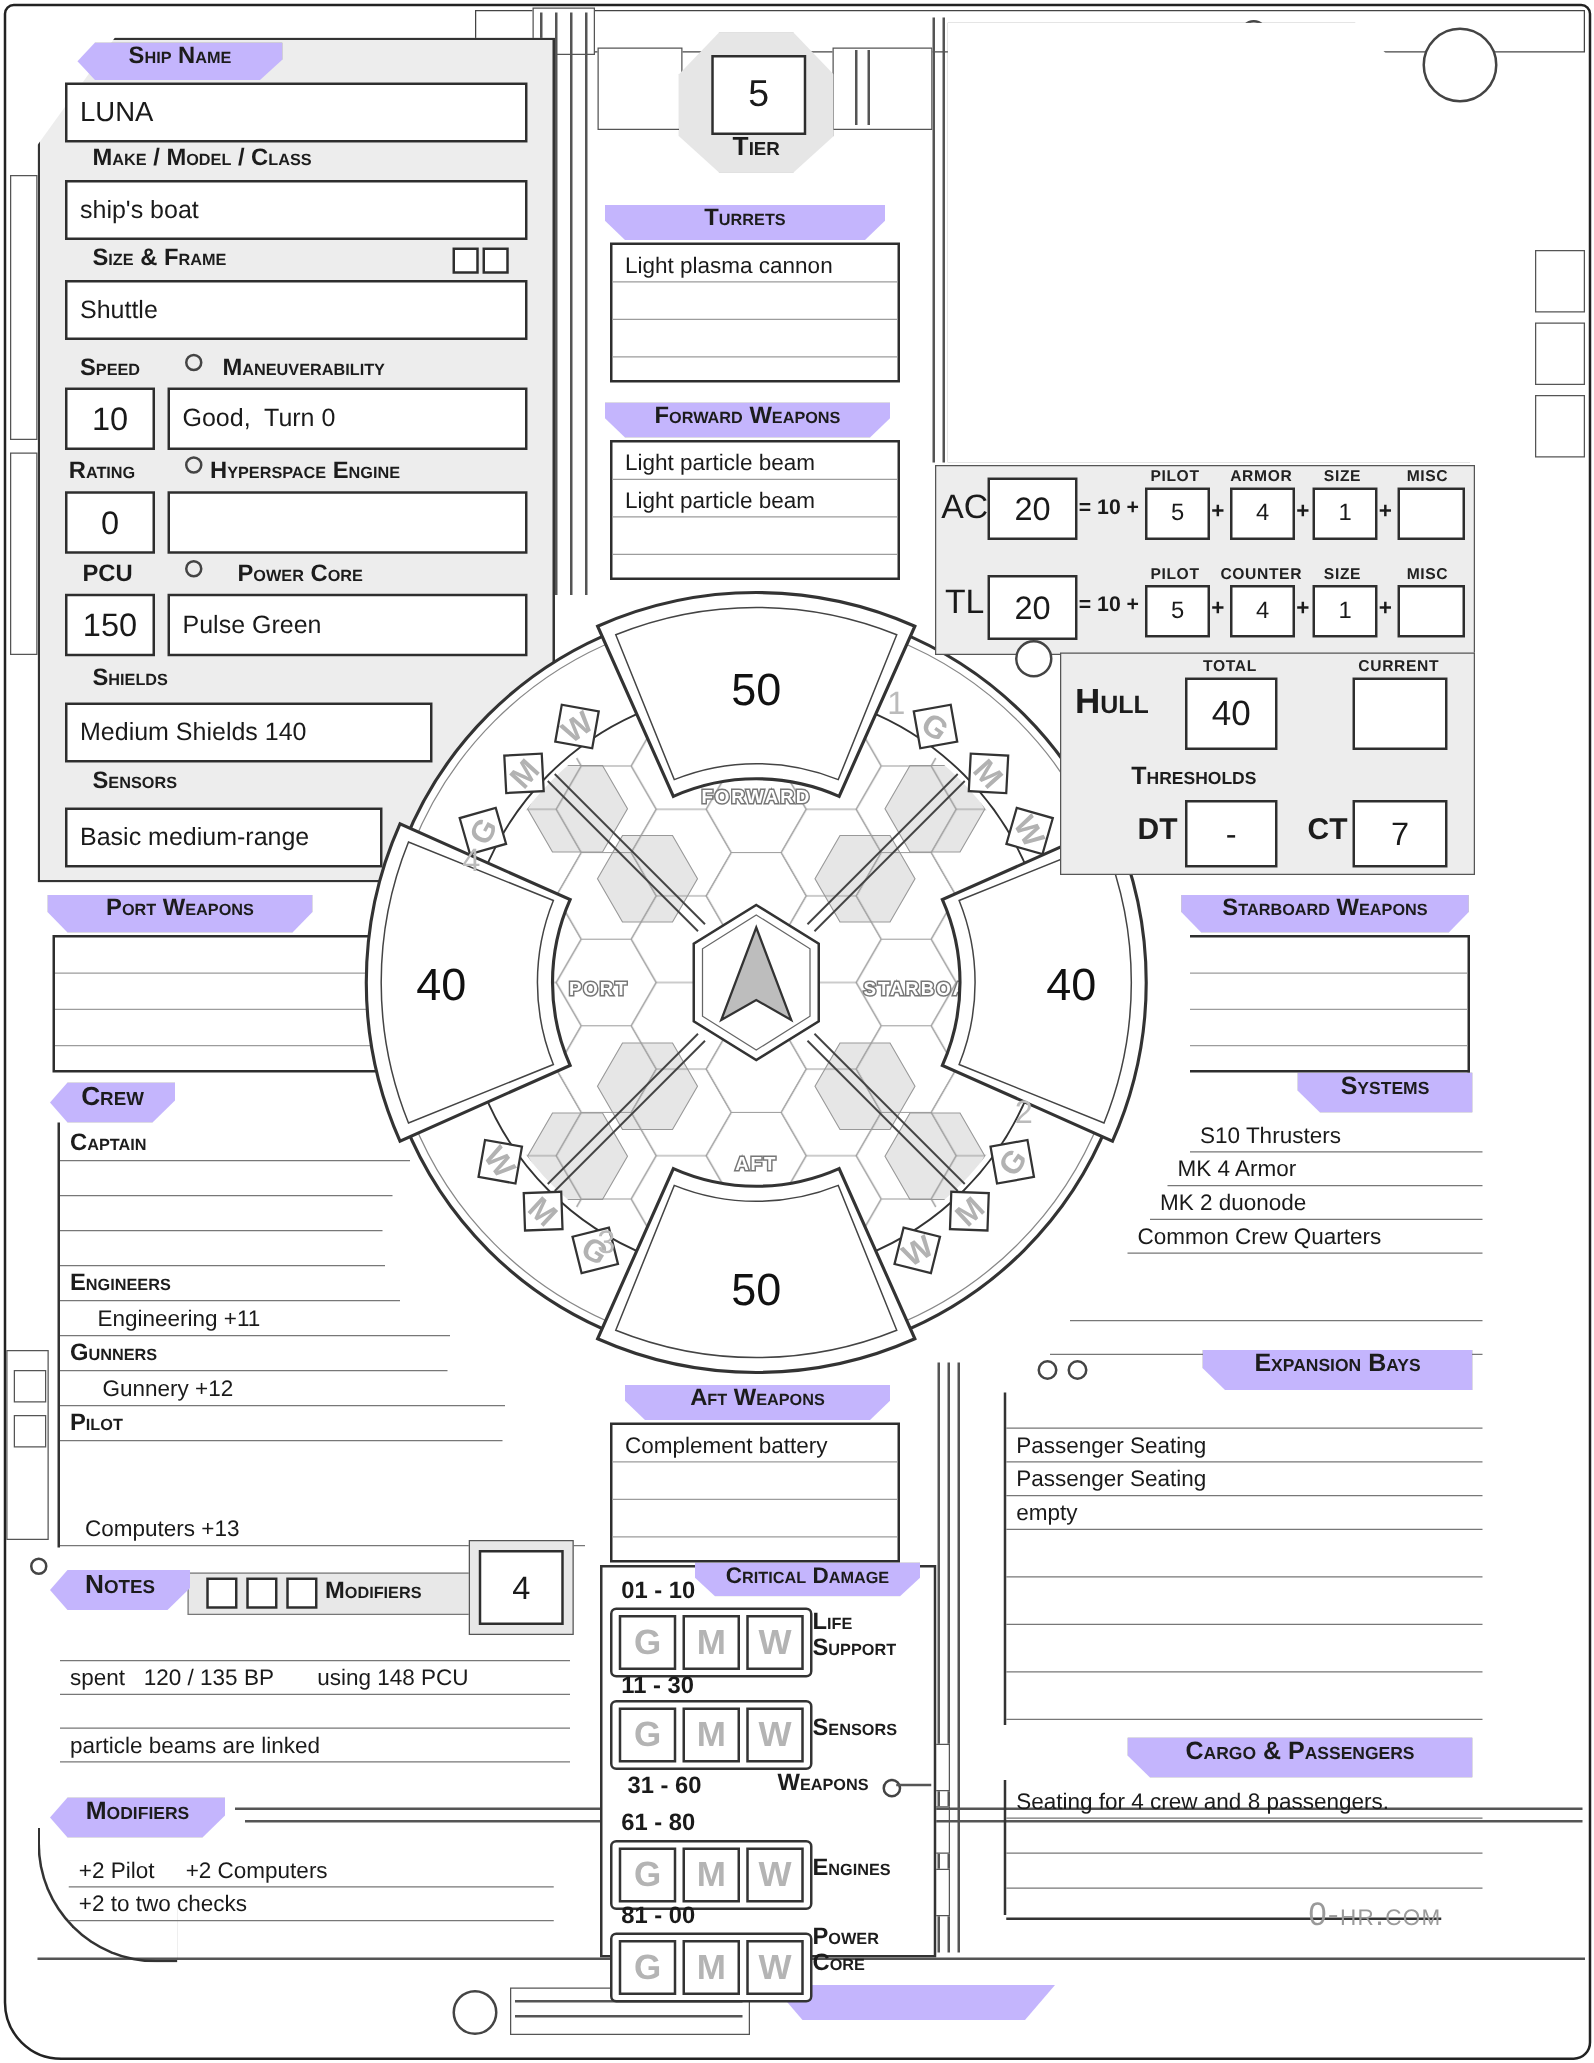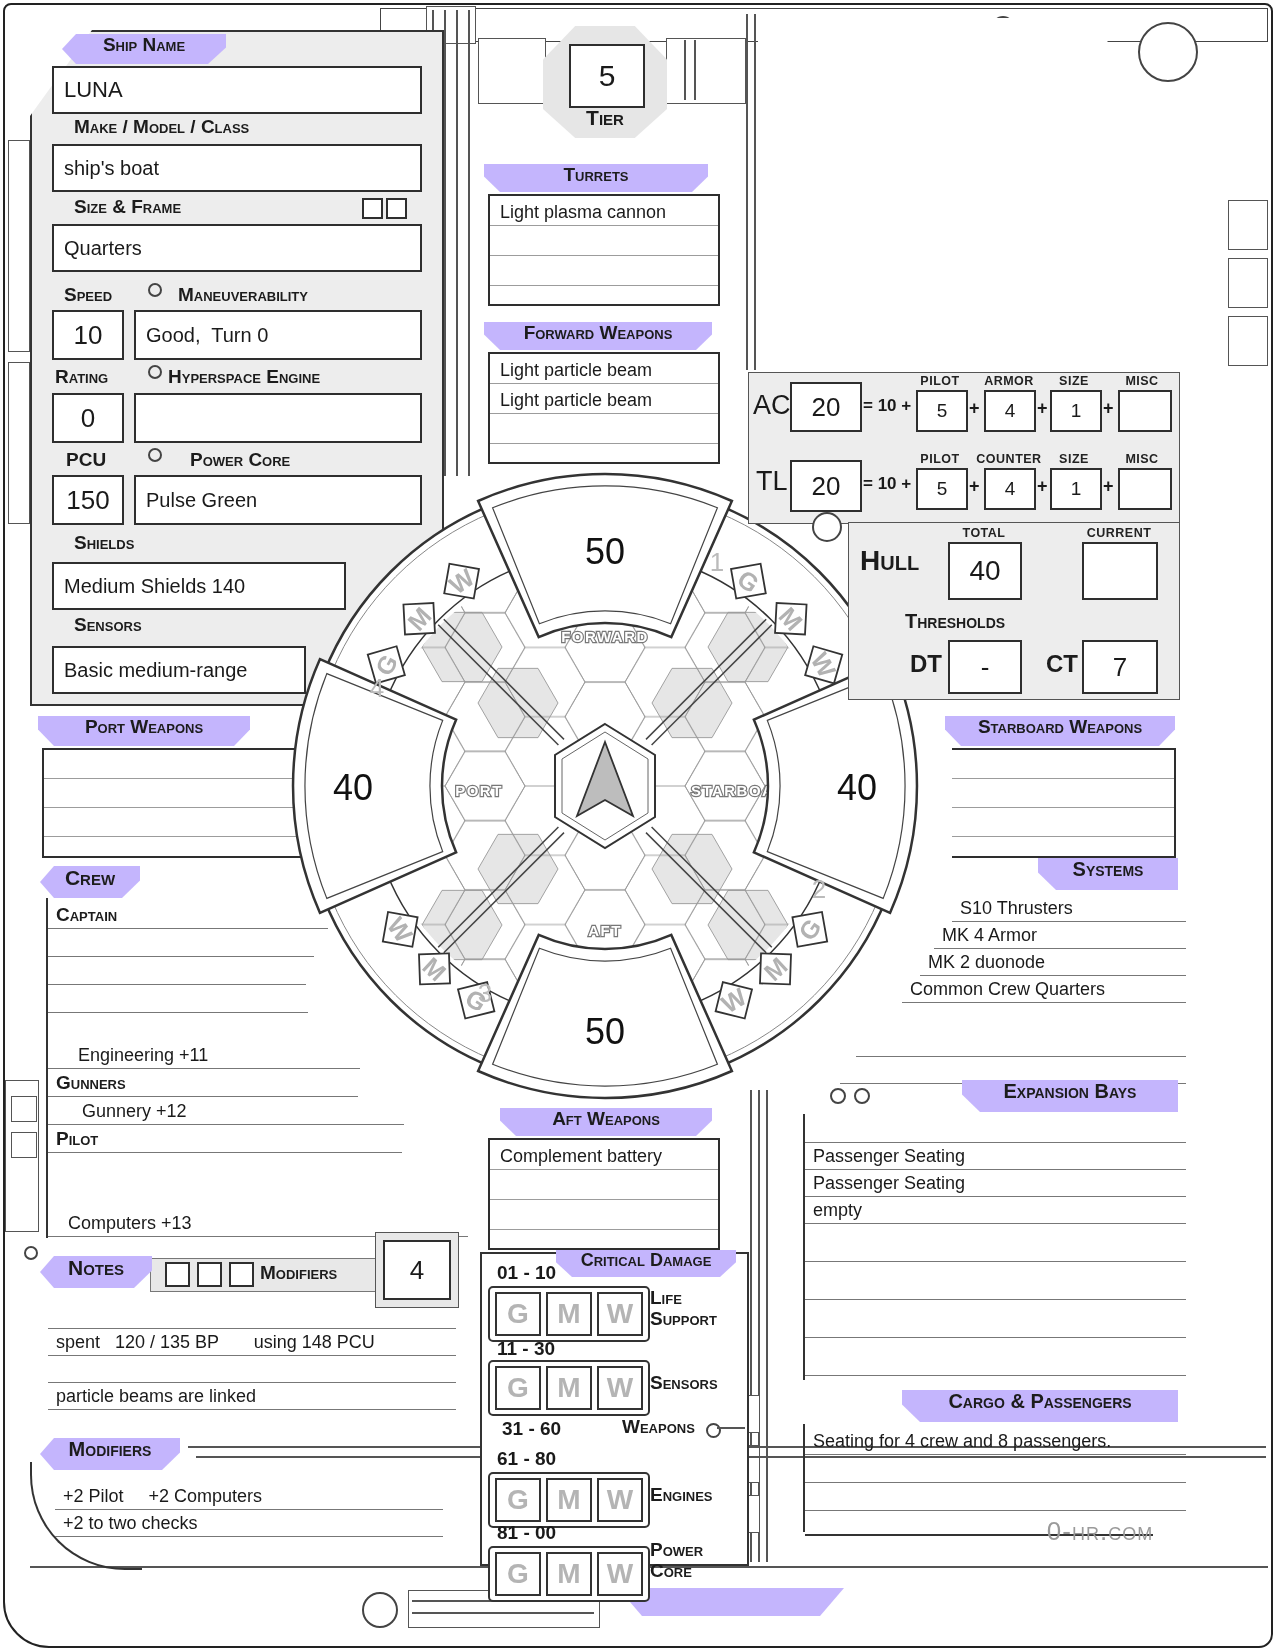--- a/index.html
+++ b/index.html
@@ -87,21 +87,21 @@
 
   <div class="ab sc" style="left:74px;top:116px;font-size:19px">Make / Model / Class</div>
   <div class="fld" style="left:52px;top:144px;width:346px;height:44px">
     <span>ship's boat</span>
   </div>
 
   <div class="ab sc" style="left:74px;top:196px;font-size:19px">Size &amp; Frame</div>
   <div class="chk" style="left:362px;top:198px"></div>
   <div class="chk" style="left:386px;top:198px"></div>
   <div class="fld" style="left:52px;top:224px;width:346px;height:44px">
-    <span>Quarters</span>
+    <span>Shuttle</span>
   </div>
 
   <div class="ab sc" style="left:64px;top:284px;font-size:19px">Speed</div>
   <div class="circ" style="left:148px;top:283px;width:10px;height:10px"></div>
   <div class="ab sc" style="left:178px;top:284px;font-size:19px">Maneuverability</div>
   <div class="fld ctr" style="left:52px;top:310px;width:68px;height:46px">
     <span>10</span>
   </div>
   <div class="fld pre" style="left:134px;top:310px;width:264px;height:46px">
     <span class="pre">Good,  Turn 0</span>
@@ -150,20 +150,23 @@
   <div class="tab tl sc" style="left:40px;top:866px;width:100px;height:32px;font-size:21px">
     <span>Crew</span>
   </div>
   <div class="ab" style="left:46px;top:898px;width:2px;height:340px;background:#333"></div>
   <div class="lrow sc" style="left:48px;top:898px;width:272px;height:28px;font-size:19px">
     <span>Captain</span>
   </div>
   <div class="lrow" style="left:48px;top:926px;width:258px;height:28px"></div>
   <div class="lrow" style="left:48px;top:954px;width:250px;height:28px"></div>
   <div class="lrow" style="left:48px;top:982px;width:252px;height:28px"></div>
+  <div class="lrow sc" style="left:48px;top:1010px;width:264px;height:28px;font-size:19px">
+    <span>Engineers</span>
+  </div>
   <div class="lrow" style="left:48px;top:1038px;width:282px;height:28px;padding-left:30px">
     <span>Engineering +11</span>
   </div>
   <div class="lrow sc" style="left:48px;top:1066px;width:302px;height:28px;font-size:19px">
     <span>Gunners</span>
   </div>
   <div class="lrow" style="left:48px;top:1094px;width:322px;height:28px;padding-left:34px">
     <span>Gunnery +12</span>
   </div>
   <div class="lrow sc" style="left:48px;top:1122px;width:346px;height:28px;font-size:19px">

